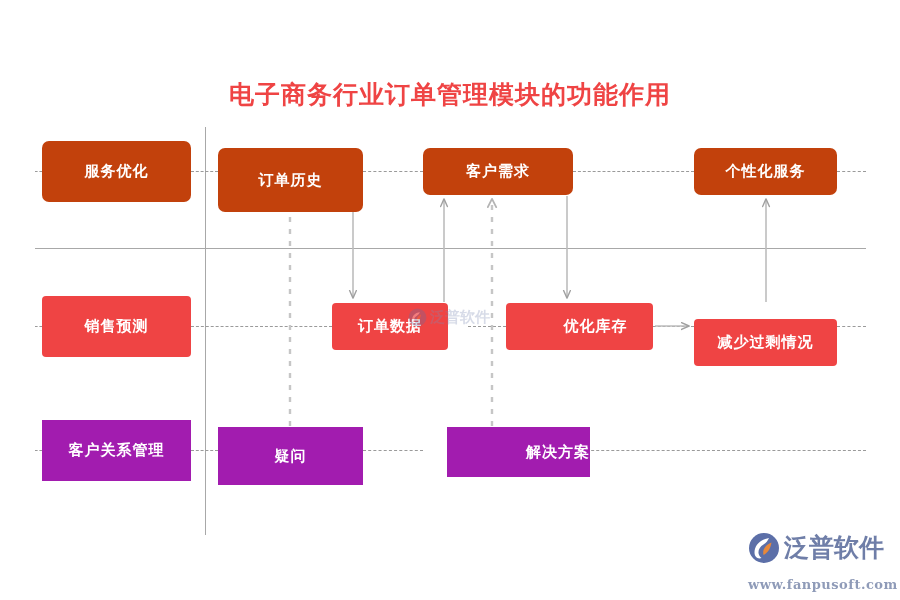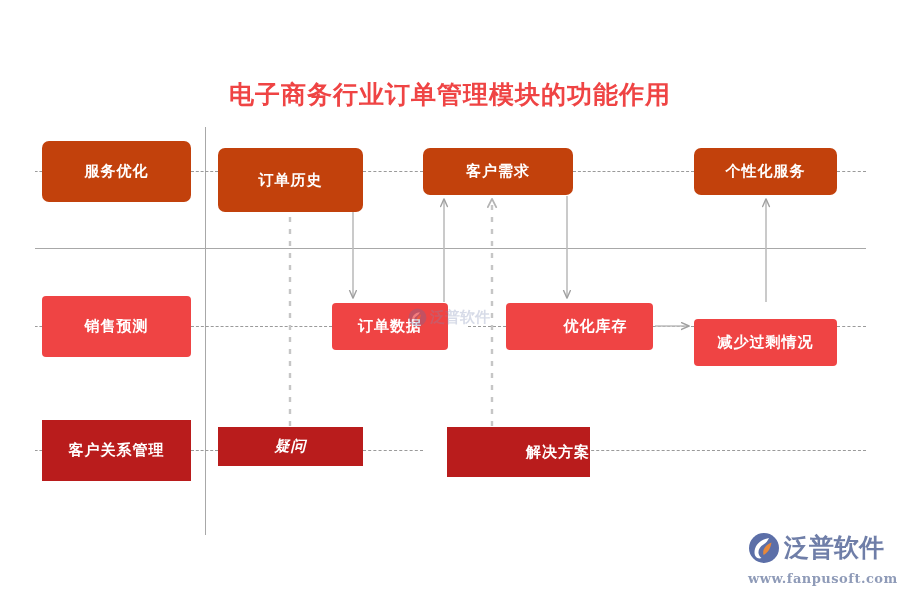--- a/index.html
+++ b/index.html
@@ -73,21 +73,21 @@
   }
   .node.r1 {
     background: #c2410c;
     border-radius: 7px;
   }
   .node.r2 {
     background: #ef4444;
     border-radius: 4px;
   }
   .node.r3 {
-    background: #b91c1c;
+    background: #a21caf;
     border-radius: 0;
   }
 
   
   #connectors {
     position: absolute;
     left: 0; top: 0;
     width: 900px; height: 600px;
     z-index: 3;
     pointer-events: none;
@@ -120,21 +120,21 @@
     letter-spacing: 0px;
     line-height: 32px;
   }
   .logo-url {
     font-family: "DejaVu Serif", "Liberation Serif", serif;
     font-size: 13px;
     font-weight: 700;
     color: #8f9bb8;
     text-align: center;
     letter-spacing: 0.5px;
-    margin-top: 5px;
+    margin-top: 11px;
   }
 
   
   .watermark {
     position: absolute;
     left: 408px;
     top: 305px;
     width: 120px;
     height: 24px;
     display: flex;
@@ -224,21 +224,21 @@
       </div>
       <div class="node r2" style="left: 506px; top: 303px; width: 147px; height: 47px; padding-left: 32px;">
         <span>优化库存</span>
       </div>
       <div class="node r2" style="left: 694px; top: 303px; width: 143px; height: 47px; margin-top: 16px;">
         <span>减少过剩情况</span>
       </div>
       <div class="node r3" style="left: 42px; top: 420px; width: 149px; height: 61px;">
         <span>客户关系管理</span>
       </div>
-      <div class="node r3" style="left: 218px; top: 427px; width: 145px; height: 39px; font-style: italic;">
+      <div class="node r3" style="left: 218px; top: 427px; width: 145px; height: 58px;">
         <span>疑问</span>
       </div>
       <div class="node r3" style="left: 447px; top: 427px; width: 143px; height: 50px; justify-content: flex-end;">
         <span>解决方案</span>
       </div>
     </div>
 
   <div class="watermark">
     <svg class="wm-mark" viewBox="0 0 64 64">
       <circle cx="32" cy="32" r="30" fill="#5c6fa8"></circle>

